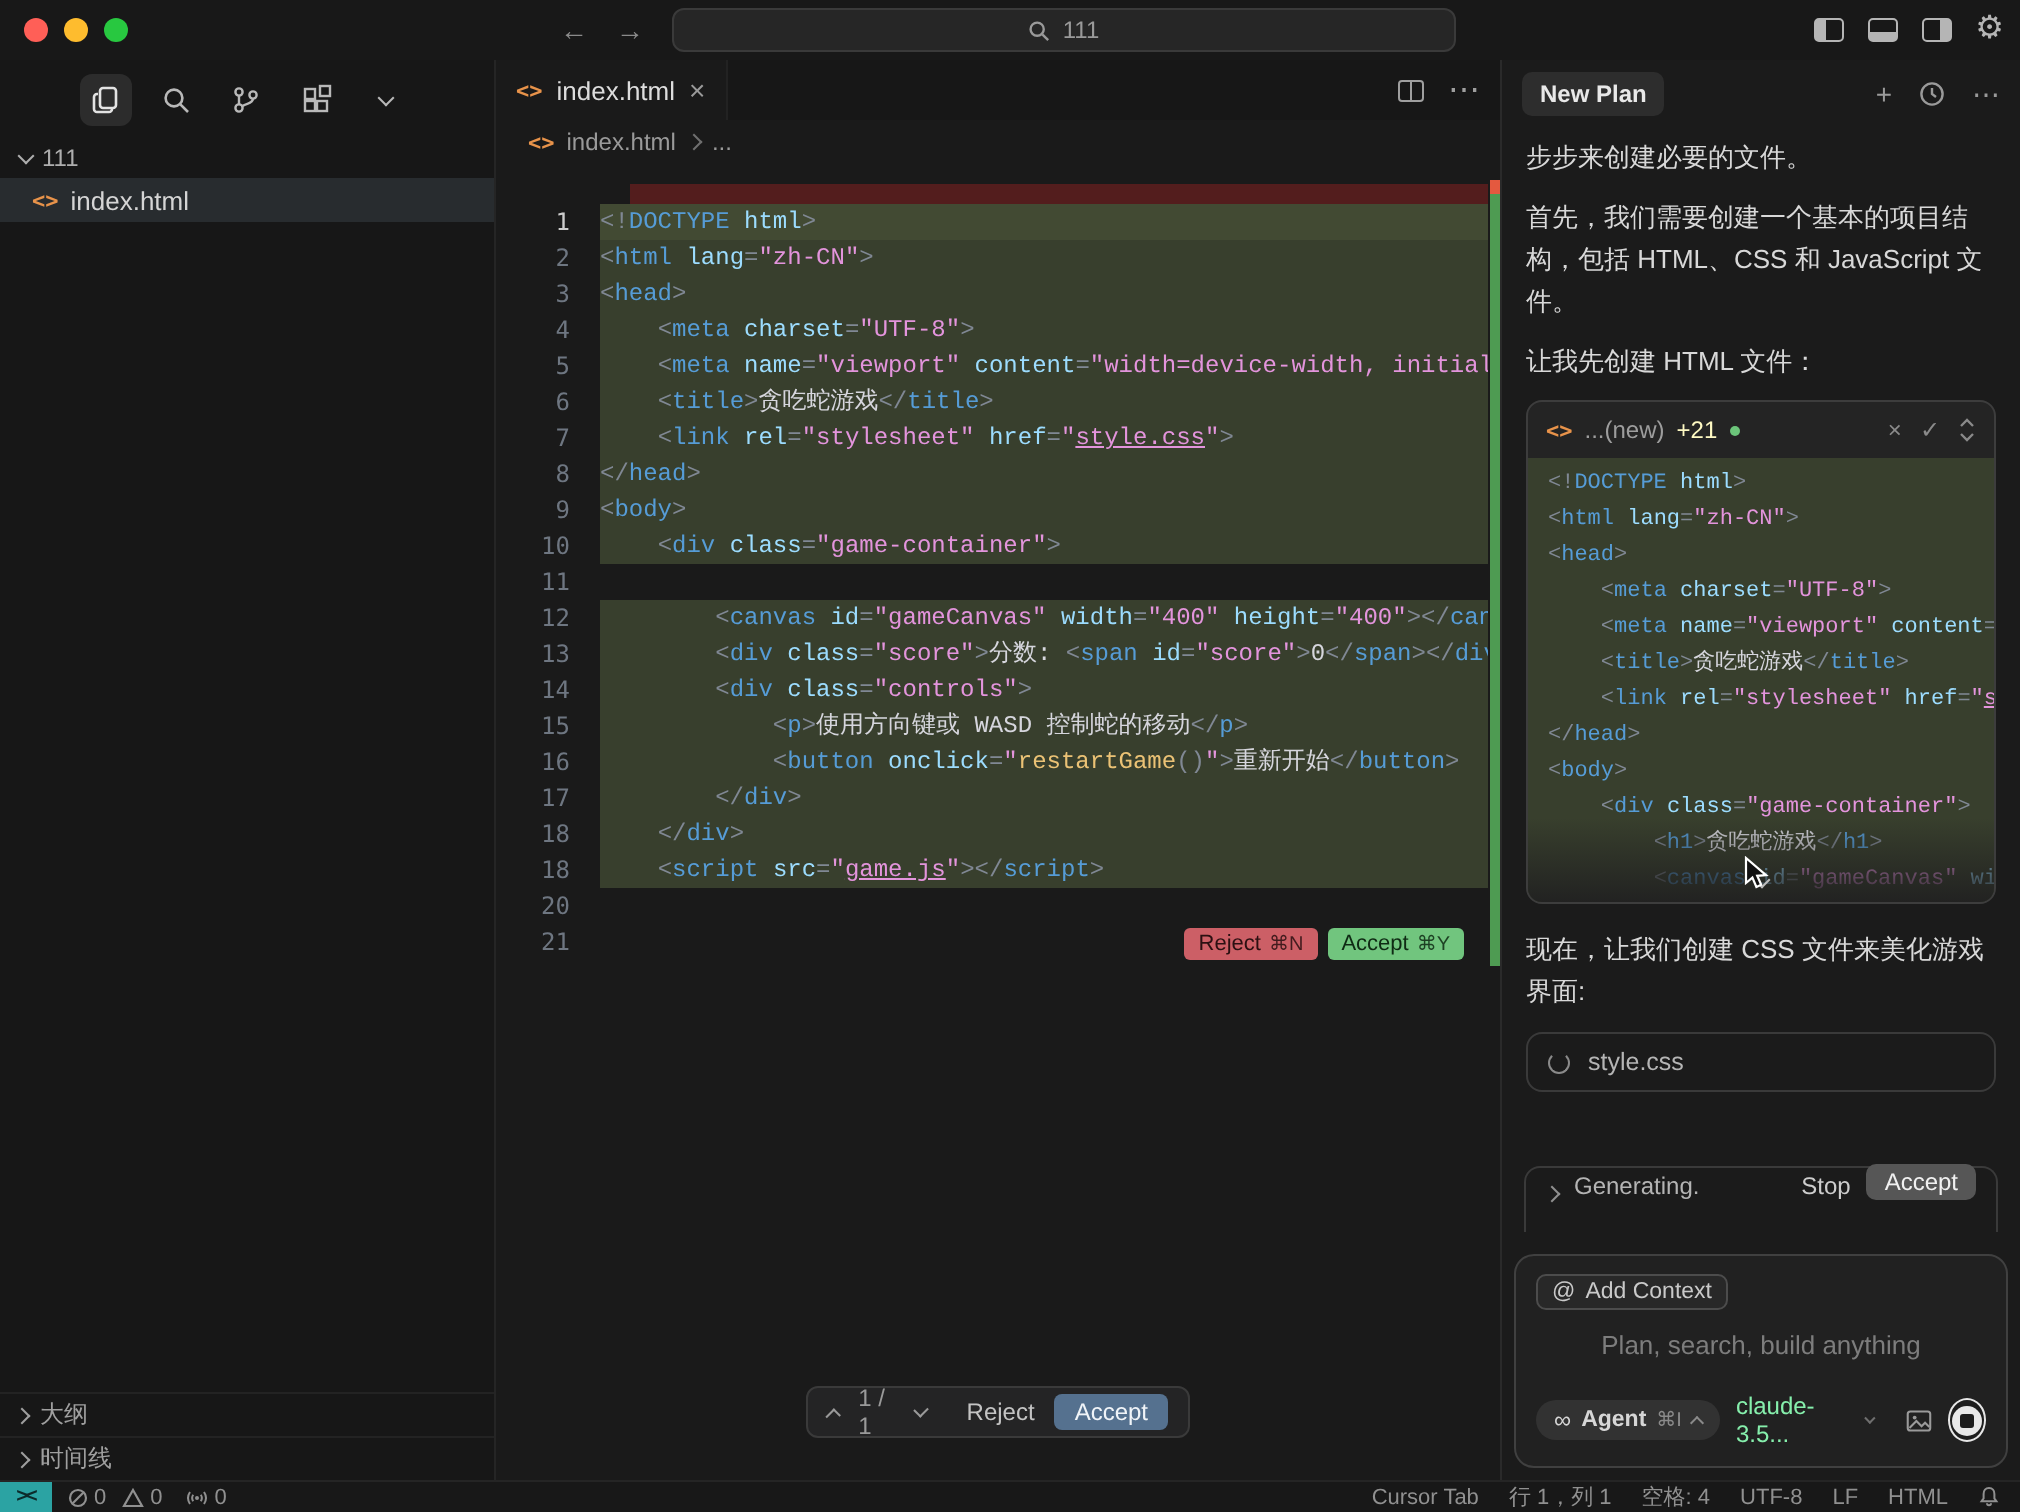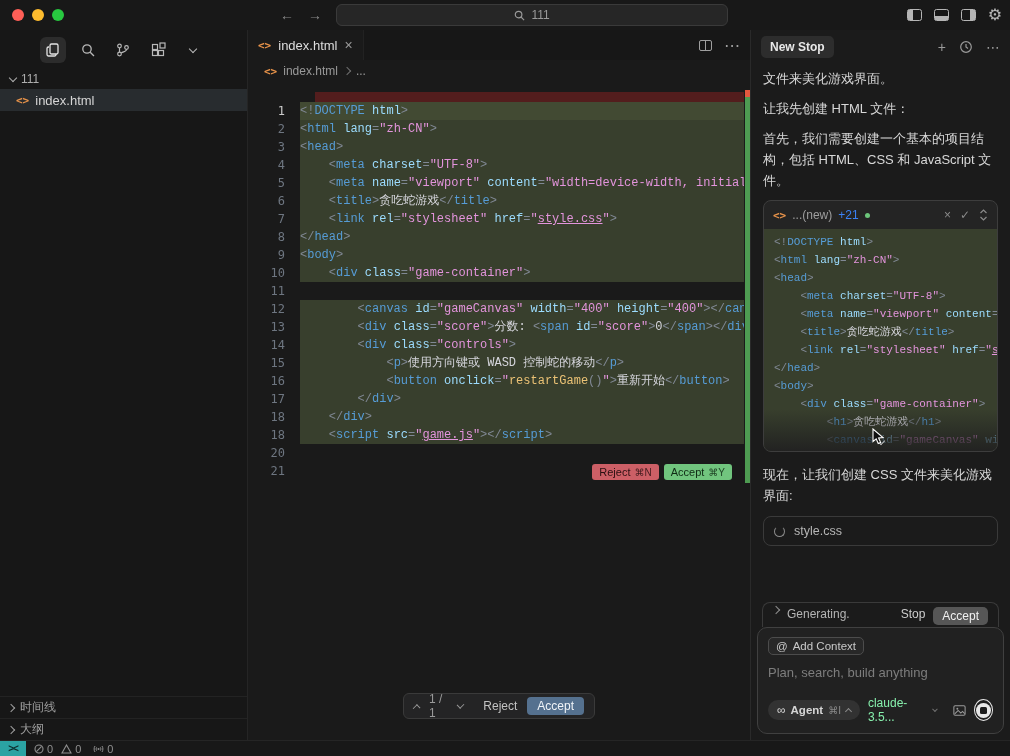--- a/index.html
+++ b/index.html
@@ -84,43 +84,43 @@
   
   .chat { position:absolute; top:30px; left:750px; width:260px; bottom:16px; background:#1b1b1b;
     border-left:1px solid #2a2a2a; display:flex; flex-direction:column; }
   .chat-header { height:34px; display:flex; align-items:center; padding:0 10px; gap:8px; }
   .chat-title { background:#2d2d2d; border-radius:5px; padding:4px 9px; font-size:12px; font-weight:bold; color:#e8e8e8; }
   .chat-h-icons { margin-left:auto; display:flex; gap:13px; color:#9a9a9a; align-items:center; font-size:14px; }
   .chat-body { flex:1; padding:4px 12px 0 12px; overflow:hidden; position:relative; }
   .chat-msg { font-size:13px; line-height:1.62; color:#d8d8d8; margin-bottom:9px; }
   .code-card { border:1px solid #3d3d3d; border-radius:8px; overflow:hidden; background:#242424; margin:4px 0 12px 0; }
   .card-head { height:28px; display:flex; align-items:center; gap:6px; padding:0 9px; font-size:12px; color:#9d9d9d; }
-  .plus-count { color:#3b82f6; }
+  .plus-count { color:#fef9c3; }
   .mod-dot { width:5px; height:5px; border-radius:50%; background:#6cc57a; }
   .card-icons { margin-left:auto; display:flex; gap:9px; color:#8a8a8a; font-size:12px; align-items:center; }
   .card-body { position:relative; background:#383f2d; padding:4px 0 2px 10px; }
   .card-body .code-line { font-size:11px; height:18px; }
   .card-body .code-line .lc { background:transparent; margin-right:0; }
   .card-fade { position:absolute; left:0; right:0; bottom:0; height:42px;
     background:linear-gradient(to bottom, rgba(36,36,36,0), rgba(33,33,33,.96)); }
   .card-expander { position:absolute; left:50%; bottom:3px; transform:translateX(-50%); color:#bdbdbd; }
   .cursor-ptr { position:absolute; right:112px; bottom:6px; }
   .css-box { border:1px solid #3a3a3a; border-radius:8px; height:30px; display:flex; align-items:center;
     gap:9px; padding:0 10px; margin-top:10px; }
   .spinner { width:11px; height:11px; border:1.6px solid #8a8a8a; border-top-color:transparent; border-radius:50%; }
   .css-name { font-size:12.5px; color:#b5b5b5; }
   .chat-bottom { padding:0 6px 6px 6px; }
-  .gen-bar { margin:0 5px; border:1px solid #3a3a3a; border-bottom:none; border-radius:8px 8px 0 0;
-    height:25px; display:flex; align-items:flex-start; gap:8px; padding:4px 10px; font-size:12px; color:#b4b4b4; }
+  .gen-bar { margin:11px 5px; border:1px solid #3a3a3a; border-bottom:none; border-radius:8px 8px 0 0;
+    height:25px; display:flex; align-items:flex-end; gap:8px; padding:16px 10px; font-size:12px; color:#b4b4b4; }
   .gen-stop { margin-left:auto; color:#cdcdcd; }
   .gen-accept { background:#565656; color:#f0f0f0; border-radius:5px; padding:2px 9px; font-size:12px; }
   .input-card { border:1px solid #404040; border-radius:10px; background:#212121; padding:8px 10px 9px 10px; }
   .ctx-chip { display:inline-flex; align-items:center; gap:5px; border:1px solid #4c4c4c; border-radius:5px;
     padding:2px 7px; font-size:11.5px; color:#c9c9c9; background:#282828; }
-  .placeholder { margin-top:10px; font-size:13px; color:#7d7d7d; }
+  .placeholder { margin-top:10px; font-size:13px; color:#7d7d7d;text-align:center; }
   .input-row { margin-top:16px; display:flex; align-items:center; gap:8px; }
   .agent-pill { display:flex; align-items:center; gap:5px; background:#323232; border-radius:11px; padding:3px 9px; }
   .agent-inf { font-size:12px; color:#d6d6d6; }
   .agent-name { font-size:11.5px; font-weight:bold; color:#d6d6d6; }
   .agent-kbd { font-size:10px; color:#8a8a8a; }
   .model-name { font-size:12px; color:#86efac; }
   .row-spacer { flex:1; }
   .stop-btn { width:22px; height:22px; border-radius:50%; border:1.5px solid #e6e6e6; display:flex;
     align-items:center; justify-content:center; background:#1e1e1e; }
   .stop-btn .inner { width:15px; height:15px; border-radius:50%; background:#e8e8e8; display:flex;
@@ -205,25 +205,25 @@
       <span class="chev down"></span>
       <span>111</span>
     </div>
     <div class="file-row">
       <span class="code-tag-icon">&lt;&gt;</span>
       <span>index.html</span>
     </div>
     <div class="side-spacer"></div>
     <div class="bottom-sec">
       <span class="chev right"></span>
-      <span>时间线</span>
+      <span>大纲</span>
     </div>
     <div class="bottom-sec">
       <span class="chev right"></span>
-      <span>大纲</span>
+      <span>时间线</span>
     </div>
   </div>
 
   <div class="editor">
     <div class="tabbar">
       <div class="tab">
         <span class="code-tag-icon">&lt;&gt;</span>
         <span>index.html</span>
         <span class="tab-close">×</span>
       </div>
@@ -343,34 +343,34 @@
         <span class="chev down" style="color:#9a9a9a"></span>
         <span style="flex:1"></span>
         <span class="float-reject">Reject</span>
         <span class="float-accept">Accept</span>
       </div>
     </div>
   </div>
 
   <div class="chat">
     <div class="chat-header">
-      <span class="chat-title">New Stop</span>
+      <span class="chat-title">New Plan</span>
       <span class="chat-h-icons">
         <span>+</span>
         <svg class="icon" width="14" height="14" viewBox="0 0 14 14">
             <circle cx="7" cy="7" r="5.3" fill="none" stroke="#9a9a9a" stroke-width="1.2"></circle>
             <path d="M7 4 V7 L9 8.5" fill="none" stroke="#9a9a9a" stroke-width="1.2"></path>
           </svg>
         <span>⋯</span>
       </span>
     </div>
     <div class="chat-body">
-      <div class="chat-msg">文件来美化游戏界面。</div>
+      <div class="chat-msg">步步来创建必要的文件。</div>
+      <div class="chat-msg">首先，我们需要创建一个基本的项目结构，包括 HTML、CSS 和 JavaScript 文件。</div>
       <div class="chat-msg">让我先创建 HTML 文件：</div>
-      <div class="chat-msg">首先，我们需要创建一个基本的项目结构，包括 HTML、CSS 和 JavaScript 文件。</div>
 
       <div class="code-card">
         <div class="card-head">
           <span class="code-tag-icon">&lt;&gt;</span>
           <span>...(new)</span>
           <span class="plus-count">+21</span>
           <span class="mod-dot"></span>
           <span class="card-icons">
             <span>×</span>
             <span>✓</span>
@@ -487,15 +487,26 @@
         <span>0</span>
       </span>
       <span class="sb-item">
         <svg class="icon" width="11" height="10" viewBox="0 0 11 10">
             <path d="M2 2 C.8 3.8 .8 6.2 2 8 M9 2 C10.2 3.8 10.2 6.2 9 8 M3.6 3.4 C3 4.3 3 5.7 3.6 6.6 M7.4 3.4 C8 4.3 8 5.7 7.4 6.6" fill="none" stroke="#909090" stroke-width="1"></path>
             <circle cx="5.5" cy="5" r="1" fill="#909090"></circle>
           </svg>
         <span>0</span>
       </span>
     </span>
+    <span class="sb-right">
+      <span>Cursor Tab</span>
+      <span>行 1，列 1</span>
+      <span>空格: 4</span>
+      <span>UTF-8</span>
+      <span>LF</span>
+      <span>HTML</span>
+      <svg class="icon" width="11" height="11" viewBox="0 0 11 11">
+          <path d="M5.5 1 C3.8 1 2.8 2.3 2.8 4 V6.2 L1.8 7.6 H9.2 L8.2 6.2 V4 C8.2 2.3 7.2 1 5.5 1 Z M4.5 8.6 A1 1 0 0 0 6.5 8.6" fill="none" stroke="#909090" stroke-width="1"></path>
+        </svg>
+    </span>
   </div>
 
 </div>
 
 </body></html>

